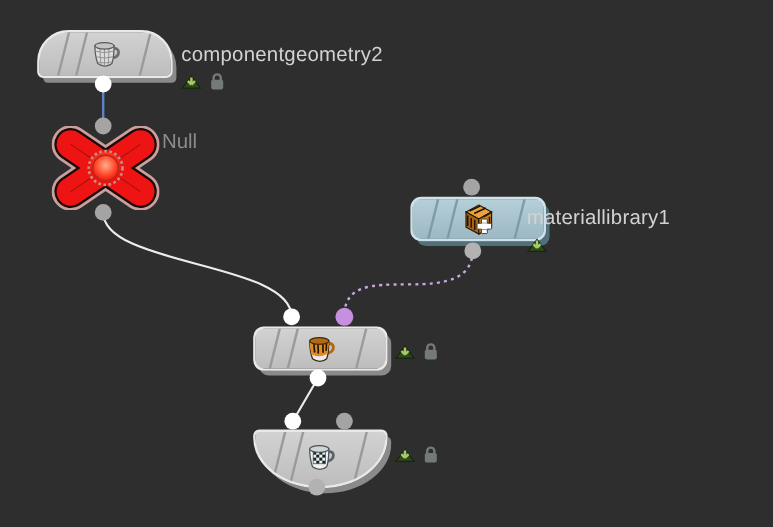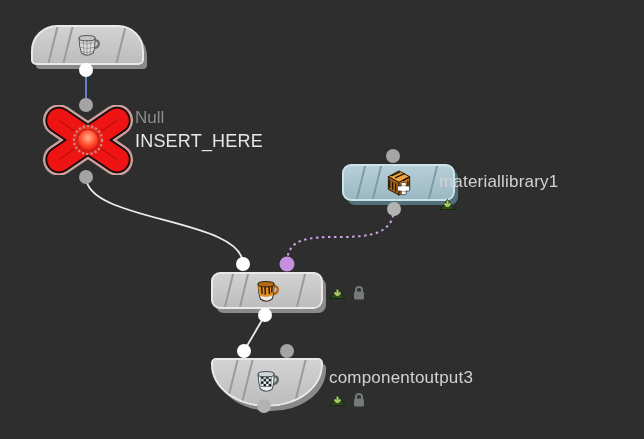--- a/index.html
+++ b/index.html
@@ -64,20 +64,33 @@
       <path d="M23.5,11 C28.8,10.4 29.4,18.2 22.3,19.6" fill="none" stroke="#6d6d6d" stroke-width="2.4"></path>
       <path d="M6.5,8.5 C6.5,12 7.5,20.5 9,24.5 C13,27.6 18.2,27.6 21.6,24.5 C23.1,20.5 23.5,12 23.5,8.5 Z" fill="#dcdcdc" stroke="#5a5a5a" stroke-width="1.1"></path>
       <path d="M11,9 C11,16 11.4,22 12.2,26" fill="none" stroke="#8a8a8a" stroke-width="0.8"></path>
       <path d="M15,9 L15,27" fill="none" stroke="#8a8a8a" stroke-width="0.8"></path>
       <path d="M19,9 C19,16 18.7,22 18,26" fill="none" stroke="#8a8a8a" stroke-width="0.8"></path>
       <path d="M7,13.5 Q15,16 23,13.5" fill="none" stroke="#8a8a8a" stroke-width="0.8"></path>
       <path d="M7.8,18.5 Q15,20.8 22.4,18.5" fill="none" stroke="#8a8a8a" stroke-width="0.8"></path>
       <path d="M8.8,23 Q15,25 21.5,23" fill="none" stroke="#8a8a8a" stroke-width="0.8"></path>
       <ellipse cx="15" cy="8.7" rx="8.5" ry="2.9" fill="#c4c4c4" stroke="#5a5a5a" stroke-width="1.1"></ellipse>
     </svg>
+  </div>
+  <div class="nlabel" style="left:151px;top:35px">
+    <div class="nname">componentgeometry2</div>
+    <div class="badges">
+      <svg width="17" height="15" viewBox="0 0 17 15">
+        <path d="M1,13.5 L8.5,3.5 L16,13.5 Z" fill="#2e4a1c" stroke="#15260c" stroke-width="1"></path>
+        <path d="M8.5,4.5 L8.5,9 M8.5,10.5 L5.5,7.5 M8.5,10.5 L11.5,7.5" stroke="#a8c96a" stroke-width="2" fill="none"></path>
+      </svg>
+      <svg width="14" height="15" viewBox="0 0 14 15">
+        <path d="M4,7 V5 a3,3 0 0 1 6,0 V7" fill="none" stroke="#747b77" stroke-width="2"></path>
+        <rect x="2" y="6.5" width="10" height="8" rx="1.5" fill="#747b77"></rect>
+      </svg>
+    </div>
   </div>
 
   <div class="nullnode" style="left:43px;top:105px">
     <svg width="90" height="70" viewBox="0 0 96 74">
       <defs>
         <radialGradient id="rg" cx="50%" cy="42%" r="60%">
           <stop offset="0%" stop-color="#ffb08e"></stop>
           <stop offset="45%" stop-color="#ff5030"></stop>
           <stop offset="80%" stop-color="#ee1111"></stop>
         </radialGradient>
@@ -91,21 +104,20 @@
         <line x1="79" y1="16" x2="17" y2="58" stroke="#ee1414" stroke-width="25" stroke-linecap="round"></line>
         <line x1="17" y1="58" x2="79" y2="16" stroke="#a01208" stroke-width="1"></line>
         <line x1="17" y1="16" x2="79" y2="58" stroke="#a01208" stroke-width="1"></line>
         <circle cx="48" cy="37" r="15" fill="url(#rg)" stroke="#c98d7d" stroke-width="2.4" stroke-dasharray="2.4 2.2"></circle>
         <circle cx="48" cy="37" r="11.5" fill="none" stroke="#c42316" stroke-width="1.6"></circle>
       </g>
     </svg>
   </div>
   <div class="nlabel" style="left:135px;top:106px">
     <div class="ntype">Null</div>
-    <div class="nname bright">INSERT_HERE</div>
   </div>
 
   <div class="node blue shape-rounded" style="left:342px;top:164px;width:109px;height:33px">
     <i class="sep" style="left:15%"></i>
     <i class="sep" style="left:29%"></i>
     <i class="sep" style="left:81%"></i>
     <svg class="nicon" width="31" height="31" viewBox="0 0 32 32">
       <polygon points="16,3.5 27,9.5 16,15.5 5,9.5" fill="#e8a33c" stroke="#241403" stroke-width="1"></polygon>
       <polygon points="5,9.5 16,15.5 16,28.5 5,22.5" fill="#a66312" stroke="#241403" stroke-width="1"></polygon>
       <polygon points="27,9.5 16,15.5 16,28.5 27,22.5" fill="#c87d1d" stroke="#241403" stroke-width="1"></polygon>
@@ -169,21 +181,20 @@
         <rect x="9.6" y="16.4" width="2.7" height="2.7"></rect>
           <rect x="15" y="16.4" width="2.7" height="2.7"></rect>
         <rect x="12.3" y="19.1" width="2.7" height="2.7"></rect>
           <rect x="17.7" y="19.1" width="2.7" height="2.7"></rect>
       </g>
       <rect x="9.6" y="11" width="10.8" height="10.8" fill="none" stroke="#49525a" stroke-width="0.7"></rect>
       <ellipse cx="15" cy="8.7" rx="8.5" ry="2.9" fill="#ccd6d6" stroke="#49525a" stroke-width="1.1"></ellipse>
     </svg>
   </div>
   <div class="nlabel" style="left:329px;top:367px">
-    <div class="nname">componentoutput3</div>
     <div class="badges">
       <svg width="17" height="15" viewBox="0 0 17 15">
         <path d="M1,13.5 L8.5,3.5 L16,13.5 Z" fill="#2e4a1c" stroke="#15260c" stroke-width="1"></path>
         <path d="M8.5,4.5 L8.5,9 M8.5,10.5 L5.5,7.5 M8.5,10.5 L11.5,7.5" stroke="#a8c96a" stroke-width="2" fill="none"></path>
       </svg>
       <svg width="14" height="15" viewBox="0 0 14 15">
         <path d="M4,7 V5 a3,3 0 0 1 6,0 V7" fill="none" stroke="#747b77" stroke-width="2"></path>
         <rect x="2" y="6.5" width="10" height="8" rx="1.5" fill="#747b77"></rect>
       </svg>
     </div>

